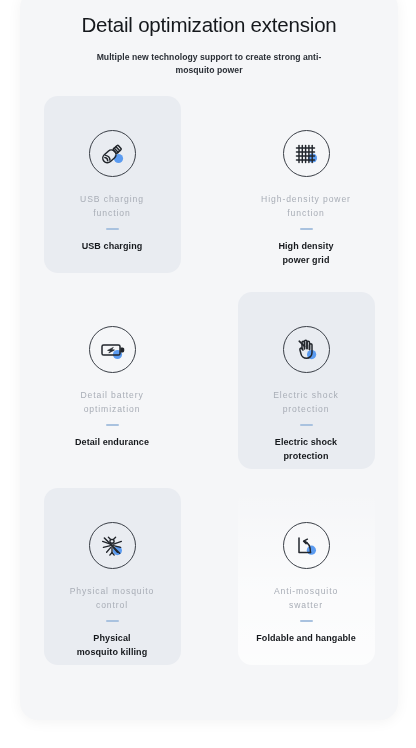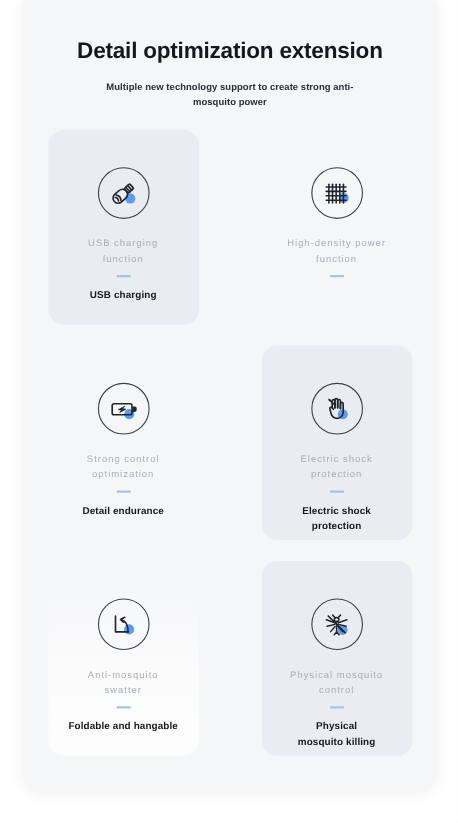--- a/index.html
+++ b/index.html
@@ -28,25 +28,24 @@
     overflow: hidden;
   }
 
   
   .header {
     padding-top: 22px;
     text-align: center;
   }
   .title {
     font-size: 20.5px;
-    font-weight: 700;
+    font-weight: 400;
     color: #15181c;
     letter-spacing: -0.2px;
     line-height: 1.25;
-    margin-top: 22px;
   }
   .subtitle {
     margin: 13px auto 12px;
     width: 230px;
     font-size: 8.6px;
     font-weight: 700;
     color: #2a2f36;
     line-height: 1.55;
     letter-spacing: 0.05px;
   }
@@ -178,37 +177,41 @@
               <line x1="4.5" y1="16" x2="22.5" y2="16"></line>
               <line x1="4.5" y1="20" x2="22.5" y2="20"></line>
             </g>
           </svg>
         </div>
         <div class="label">
           <span>High-density power</span><br>
           <span>function</span>
         </div>
         <div class="divider"></div>
+        <div class="headline">
+          <span>High density</span><br>
+          <span>power grid</span>
+        </div>
       </div>
     </div>
 
     <div class="cell">
       <div class="card">
         <div class="icon-ring">
           <svg width="30" height="30" viewBox="0 0 30 30">
             <circle cx="20.5" cy="19.5" r="4.6" fill="#5b9bf0"></circle>
             <g fill="none" stroke="#22262c" stroke-width="1.5" stroke-linejoin="round" stroke-linecap="round">
               <rect x="5" y="10" width="18" height="10" rx="1.6"></rect>
               <path d="M24 13.3 h1.6 a0.9 0.9 0 0 1 0.9 0.9 v1.6 a0.9 0.9 0 0 1 -0.9 0.9 H24 z" fill="#22262c"></path>
             </g>
             <path d="M16.3 12.4 L10.6 15.4 L13.6 15.9 L11.8 18 L17.4 15 L14.4 14.5 Z" fill="#22262c" stroke="#22262c" stroke-width="0.7" stroke-linejoin="round"></path>
           </svg>
         </div>
         <div class="label">
-          <span>Strong control</span><br>
+          <span>Detail battery</span><br>
           <span>optimization</span>
         </div>
         <div class="divider"></div>
         <div class="headline">
           <span>Detail endurance</span>
         </div>
       </div>
     </div>
 
     <div class="cell">
@@ -226,43 +229,20 @@
           </svg>
         </div>
         <div class="label">
           <span>Electric shock</span><br>
           <span>protection</span>
         </div>
         <div class="divider"></div>
         <div class="headline">
           <span>Electric shock</span><br>
           <span>protection</span>
-        </div>
-      </div>
-    </div>
-
-    <div class="cell">
-      <div class="card faint">
-        <div class="icon-ring">
-          <svg width="30" height="30" viewBox="0 0 30 30">
-            <circle cx="20.4" cy="19.2" r="4.6" fill="#5b9bf0"></circle>
-            <g fill="none" stroke="#22262c" stroke-width="1.5" stroke-linecap="round" stroke-linejoin="round">
-              <path d="M8 7 V21.5 H19.5"></path>
-              <path d="M19.5 21.5 C19.5 15 17 11.4 13.2 10.2"></path>
-              <path d="M16.4 8.2 L12.6 10.1 L15.2 12.6"></path>
-            </g>
-          </svg>
-        </div>
-        <div class="label">
-          <span>Anti-mosquito</span><br>
-          <span>swatter</span>
-        </div>
-        <div class="divider"></div>
-        <div class="headline">
-          <span>Foldable and hangable</span>
         </div>
       </div>
     </div>
 
     <div class="cell">
       <div class="card shaded">
         <div class="icon-ring">
           <svg width="30" height="30" viewBox="0 0 30 30">
             <circle cx="20.4" cy="19.6" r="4.6" fill="#5b9bf0"></circle>
             <g fill="none" stroke="#22262c" stroke-width="1.35" stroke-linecap="round" stroke-linejoin="round">
@@ -282,14 +262,37 @@
           <span>control</span>
         </div>
         <div class="divider"></div>
         <div class="headline">
           <span>Physical</span><br>
           <span>mosquito killing</span>
         </div>
       </div>
     </div>
 
+    <div class="cell">
+      <div class="card faint">
+        <div class="icon-ring">
+          <svg width="30" height="30" viewBox="0 0 30 30">
+            <circle cx="20.4" cy="19.2" r="4.6" fill="#5b9bf0"></circle>
+            <g fill="none" stroke="#22262c" stroke-width="1.5" stroke-linecap="round" stroke-linejoin="round">
+              <path d="M8 7 V21.5 H19.5"></path>
+              <path d="M19.5 21.5 C19.5 15 17 11.4 13.2 10.2"></path>
+              <path d="M16.4 8.2 L12.6 10.1 L15.2 12.6"></path>
+            </g>
+          </svg>
+        </div>
+        <div class="label">
+          <span>Anti-mosquito</span><br>
+          <span>swatter</span>
+        </div>
+        <div class="divider"></div>
+        <div class="headline">
+          <span>Foldable and hangable</span>
+        </div>
+      </div>
+    </div>
+
   </div>
 </div>
 
 </body></html>

